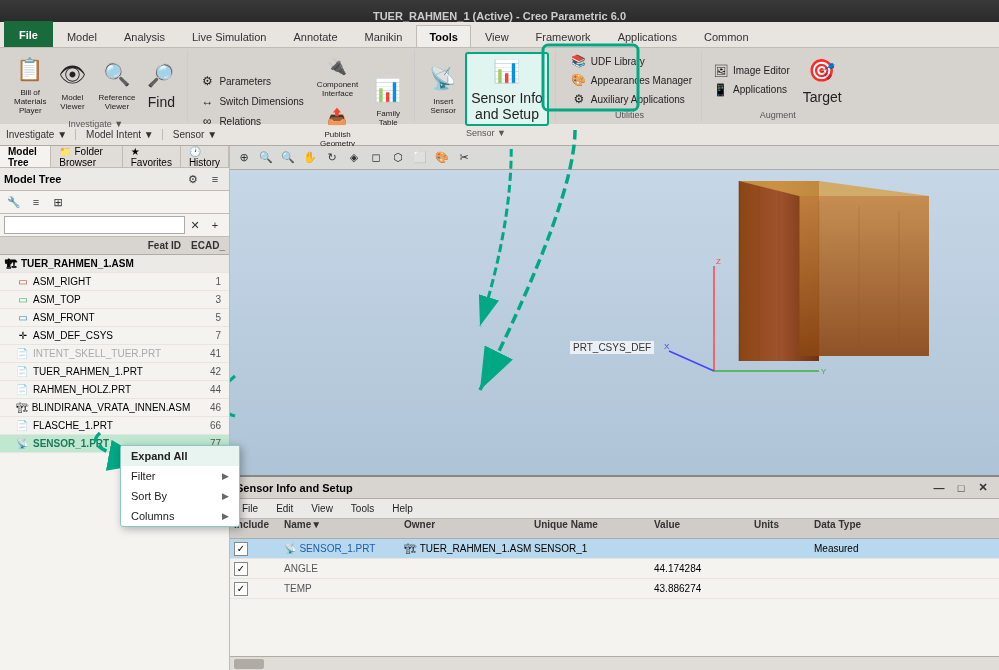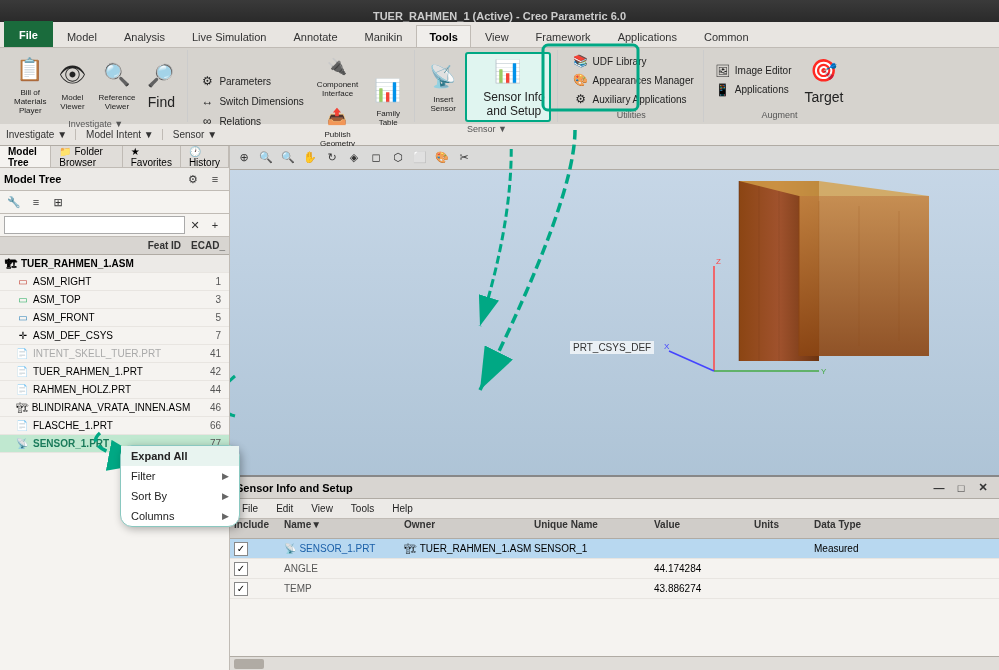--- a/index.html
+++ b/index.html
@@ -276,21 +276,21 @@
       padding-right: 8px;
     }
 
     
     #context-menu {
       position: absolute;
       left: 120px;
       top: 445px;
       background: white;
       border: 1px solid #8ac8c0;
-      border-radius: 12px;
+      border-radius: 3px;
       box-shadow: 2px 2px 8px rgba(0,0,0,0.3);
       width: 120px;
       z-index: 100;
     }
     .ctx-item {
       display: flex;
       align-items: center;
       justify-content: space-between;
       padding: 4px 10px;
       font-size: 11px;
@@ -539,21 +539,21 @@
   </div>
 
   <div class="ribbon-group">
     <div class="ribbon-group-items">
       <div class="ribbon-btn large">
         <div class="ribbon-icon large">📡</div>
         <span style="font-size:8px;">Insert<br>Sensor</span>
       </div>
       <div class="ribbon-btn large highlighted">
         <div class="ribbon-icon large">📊</div>
-        <span style="font-size:12px;margin-left:12px;">Sensor Info<br>and Setup</span>
+        <span style="font-size:14px;">Sensor Info<br>and Setup</span>
       </div>
     </div>
     <div class="ribbon-group-label">Sensor ▼</div>
   </div>
 
   <div class="ribbon-group">
     <div class="ribbon-group-items">
       <div style="display:flex; flex-direction:column; gap:1px; margin-left:4px;">
         <div class="ribbon-small-btn">
           <div class="ribbon-small-icon">📚</div>

